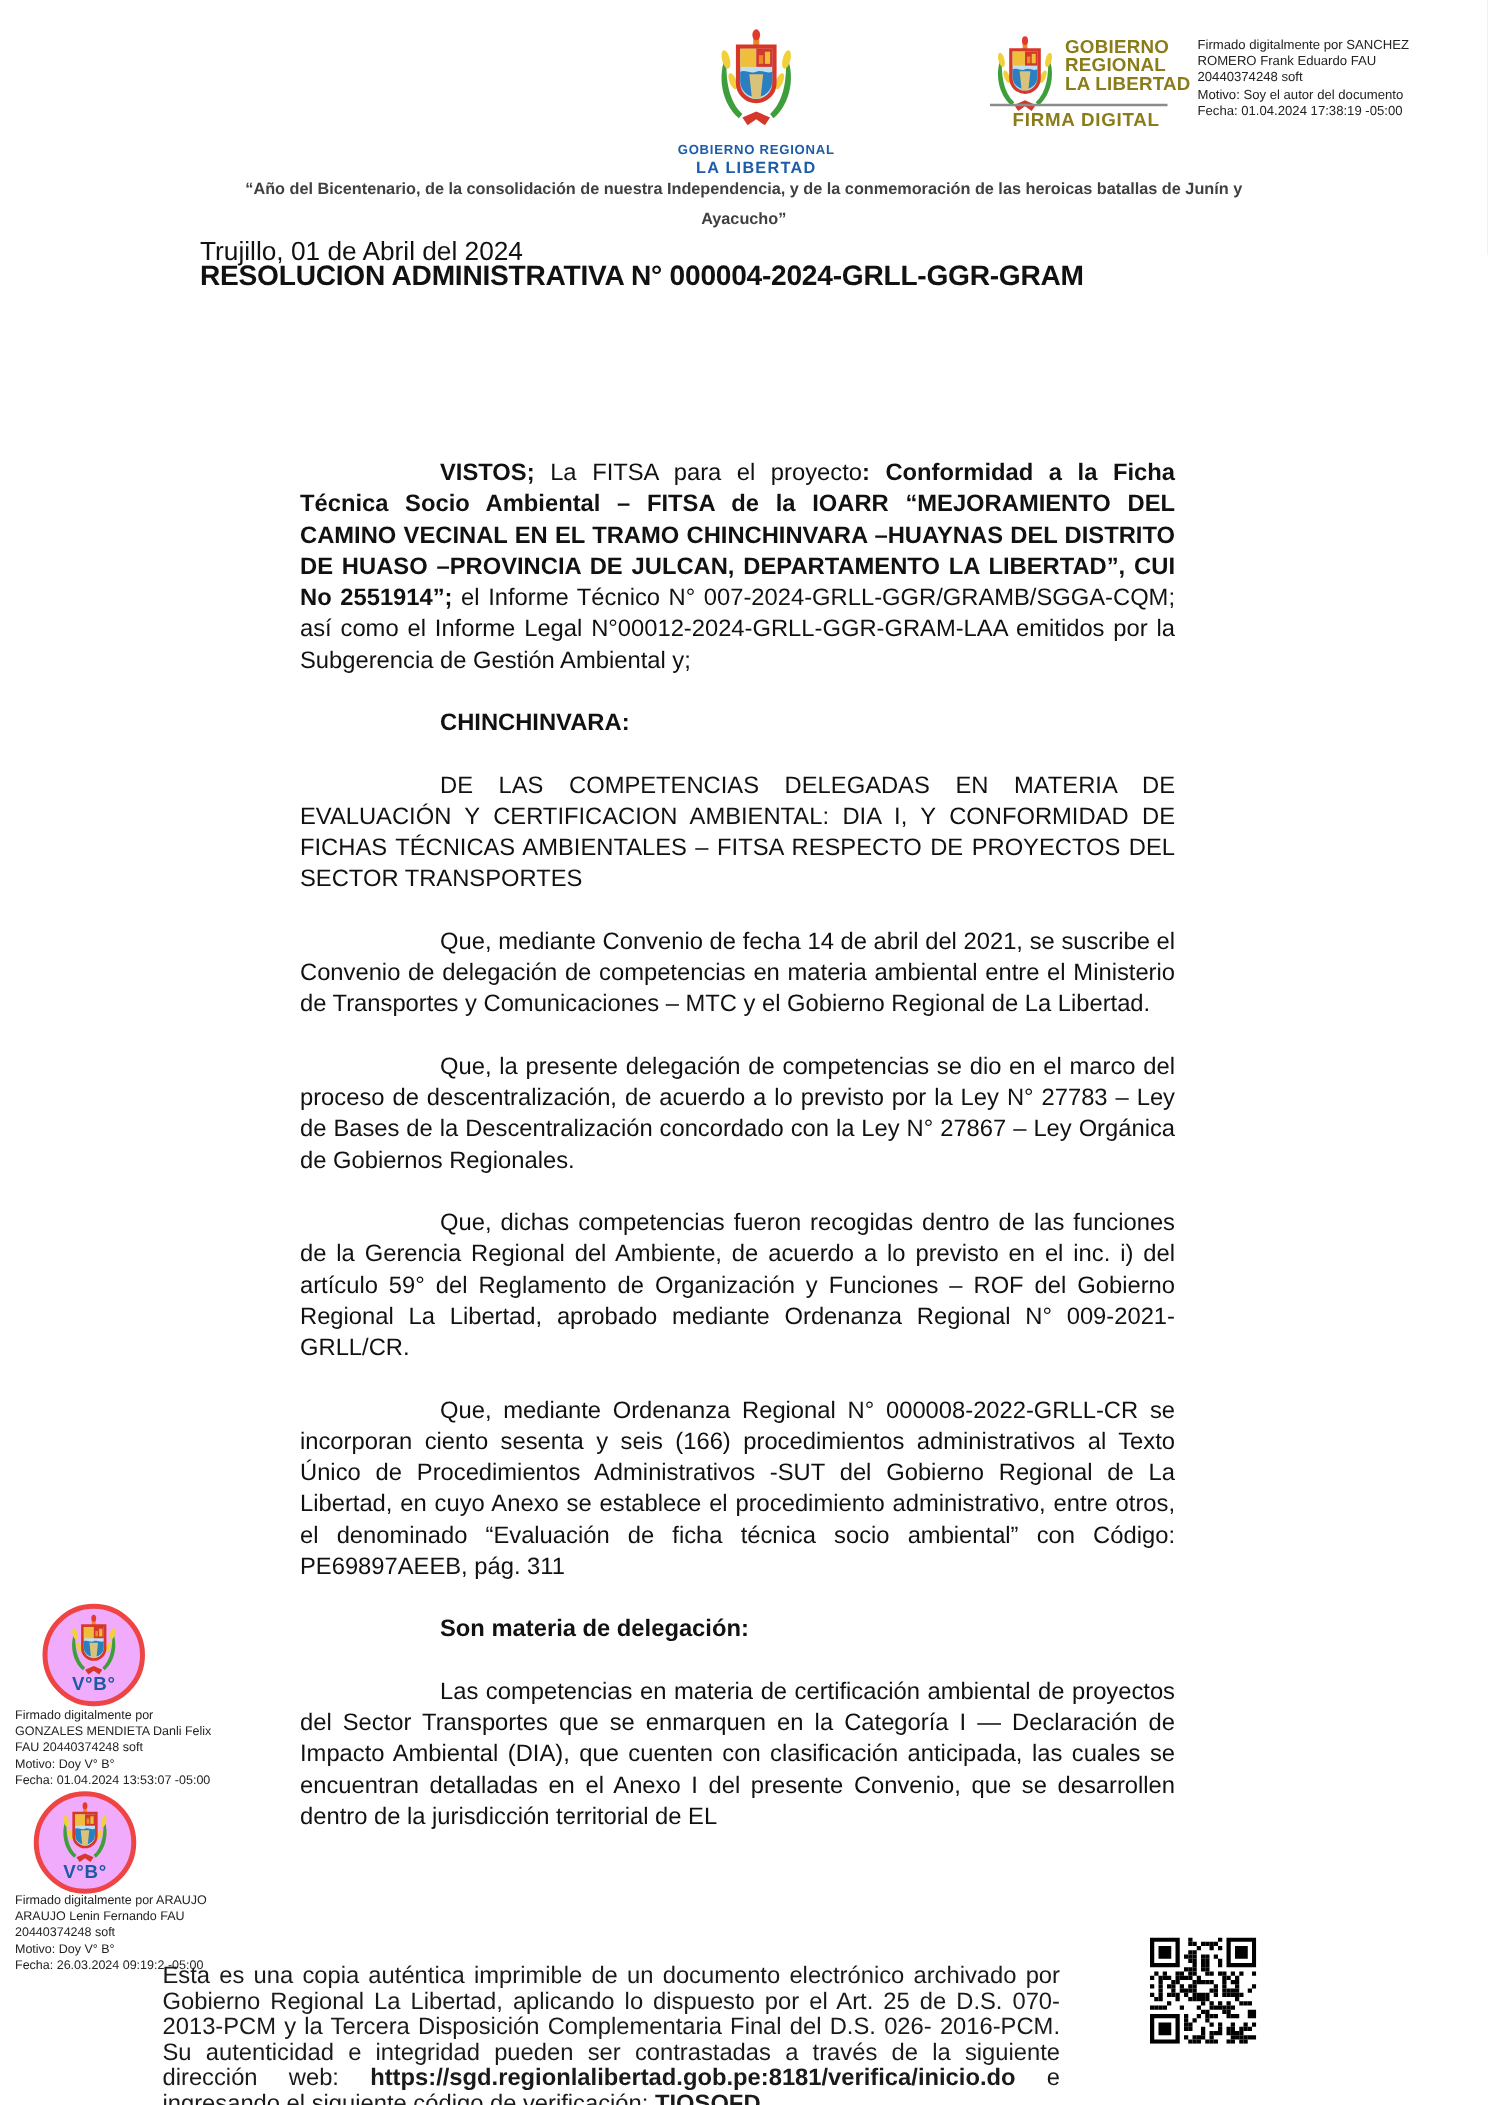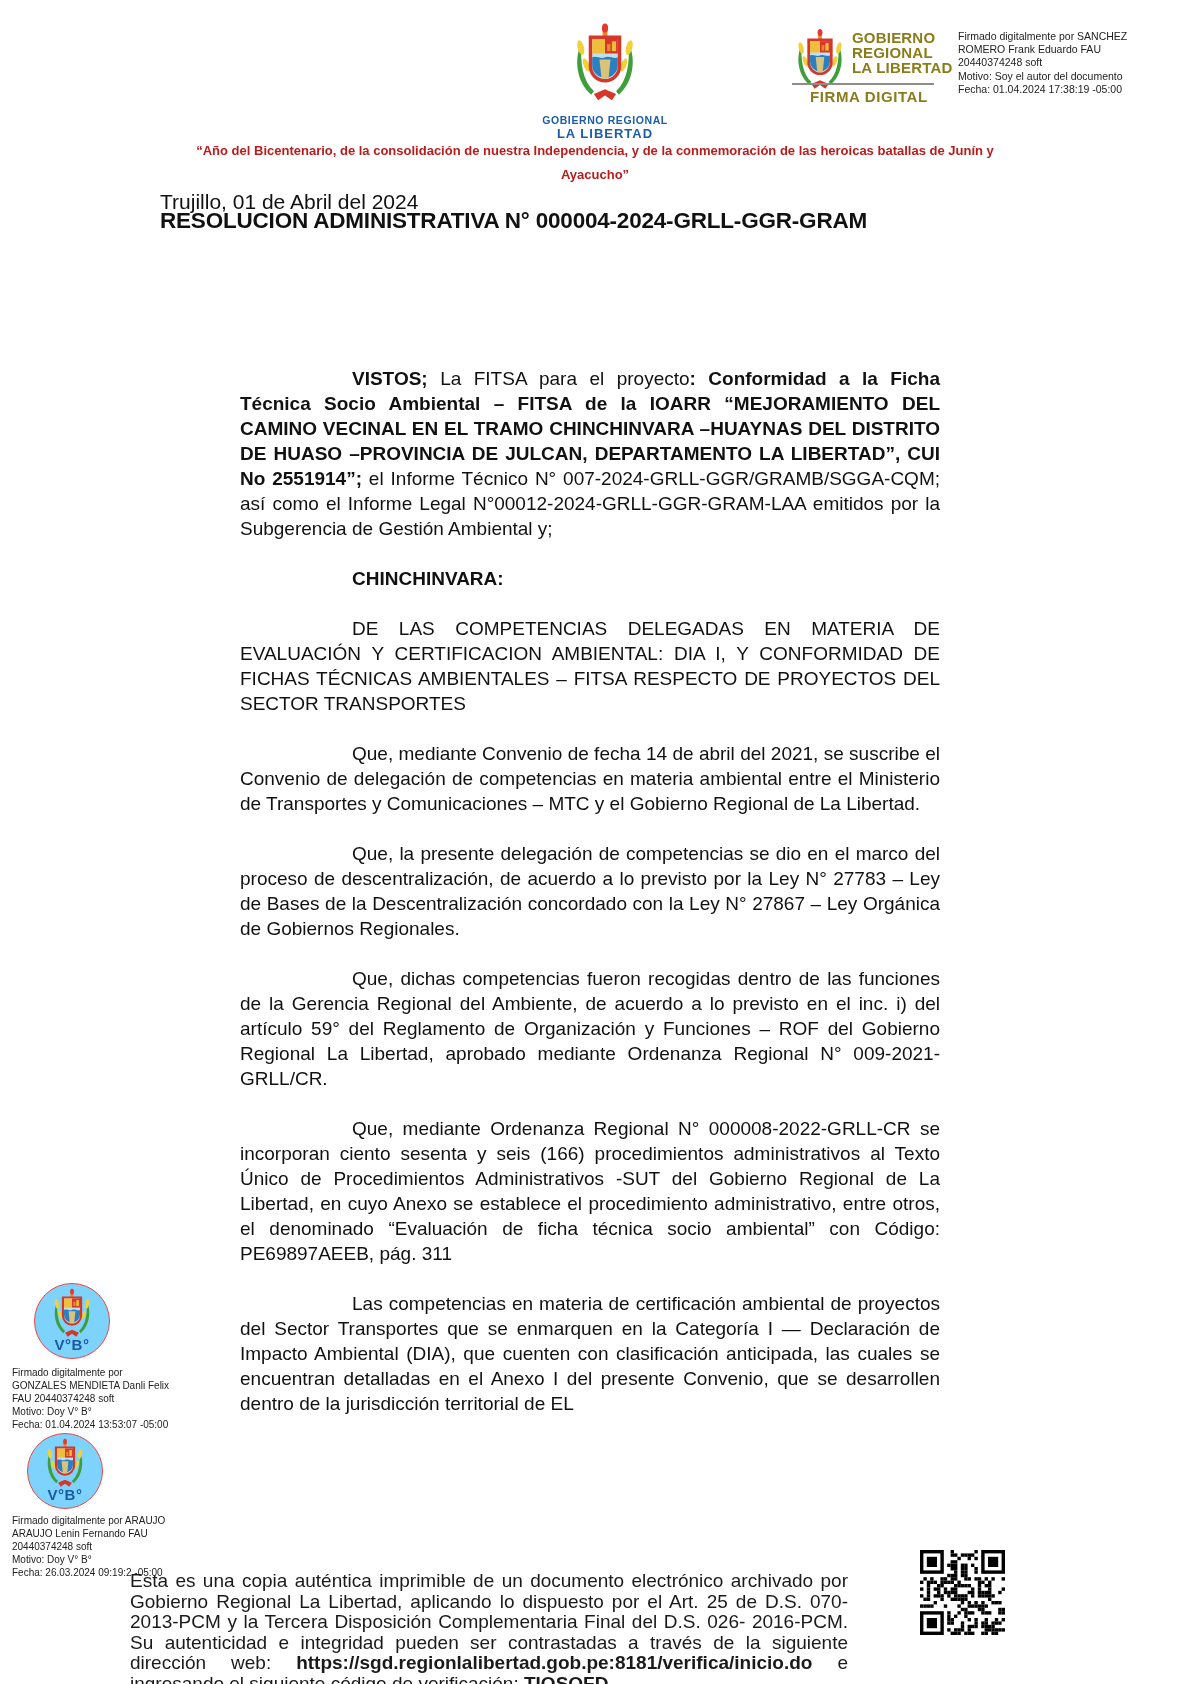--- a/index.html
+++ b/index.html
@@ -27,21 +27,21 @@
   .place-date{position:absolute;left:160px;top:190px;font-size:21px;}
   .doc-title{position:absolute;left:160px;top:208px;font-size:22.5px;font-weight:bold;letter-spacing:-.2px;}
 
   
   .body-text{position:absolute;left:240px;top:366px;width:700px;font-size:19px;line-height:25px;}
   .body-text p{margin:0 0 25px 0;text-indent:112px;text-align:justify;}
   .body-text p.hd{text-align:left;font-weight:bold;}
   .mt{margin-top:14px !important;}
 
   
-  .stamp-circle{position:absolute;width:74px;height:74px;border:1px solid #ef4444;border-radius:50%;background:#7dd3fc;}
+  .stamp-circle{position:absolute;width:74px;height:74px;border:4px solid #ef4444;border-radius:50%;background:#f0abfc;}
   .stamp-circle svg{position:absolute;left:13px;top:4px;width:48px;height:56px;}
   .stamp-circle .vb{position:absolute;bottom:5px;left:0;width:100%;text-align:center;
                     color:#1c5ba3;font-weight:bold;font-size:15px;letter-spacing:.5px;}
   .stamp-text{position:absolute;font-size:10px;line-height:13px;color:#222;}
   .stamp-text div{white-space:nowrap;}
 
   
   .footer-note{position:absolute;left:130px;top:1552px;width:718px;font-size:19px;
                line-height:20.5px;text-align:justify;color:#1a1a1a;}
   .footer-note b{font-weight:bold;}
@@ -94,36 +94,37 @@
     <div class="firma" style="color:#8b7c1a">FIRMA DIGITAL</div>
     <div class="sig-top">
       <div>Firmado digitalmente por SANCHEZ</div>
       <div>ROMERO Frank Eduardo FAU</div>
       <div>20440374248 soft</div>
       <div>Motivo: Soy el autor del documento</div>
       <div>Fecha: 01.04.2024 17:38:19 -05:00</div>
     </div>
   </div>
 
-  <div class="quote" style="color:#b91c1c">
+  <div class="quote" style="color:#404040">
     <div>“Año del Bicentenario, de la consolidación de nuestra Independencia, y de la conmemoración de las heroicas batallas de Junín y</div>
     <div>Ayacucho”</div>
   </div>
 
   <div class="place-date">Trujillo, 01 de Abril del 2024</div>
   <div class="doc-title">RESOLUCION ADMINISTRATIVA N° 000004-2024-GRLL-GGR-GRAM</div>
 
   <div class="body-text">
     <p><b>VISTOS;</b><span> La FITSA para el proyecto</span><b>: Conformidad a la Ficha Técnica Socio Ambiental – FITSA de la IOARR “MEJORAMIENTO DEL CAMINO VECINAL EN EL TRAMO CHINCHINVARA –HUAYNAS DEL DISTRITO DE HUASO –PROVINCIA DE JULCAN, DEPARTAMENTO LA LIBERTAD”, CUI No 2551914”;</b><span> el Informe Técnico N° 007-2024-GRLL-GGR/GRAMB/SGGA-CQM; así como el Informe Legal N°00012-2024-GRLL-GGR-GRAM-LAA emitidos por la Subgerencia de Gestión Ambiental y;</span></p>
     <p class="hd mt">CHINCHINVARA:</p>
     <p style="font-weight:normal">DE LAS COMPETENCIAS DELEGADAS EN MATERIA DE EVALUACIÓN Y CERTIFICACION AMBIENTAL: DIA I, Y CONFORMIDAD DE FICHAS TÉCNICAS AMBIENTALES – FITSA RESPECTO DE PROYECTOS DEL SECTOR TRANSPORTES</p>
     <p>Que, mediante Convenio de fecha 14 de abril del 2021, se suscribe el Convenio de delegación de competencias en materia ambiental entre el Ministerio de Transportes y Comunicaciones – MTC y el Gobierno Regional de La Libertad.</p>
     <p>Que, la presente delegación de competencias se dio en el marco del proceso de descentralización, de acuerdo a lo previsto por la Ley N° 27783 – Ley de Bases de la Descentralización concordado con la Ley N° 27867 – Ley Orgánica de Gobiernos Regionales.</p>
     <p>Que, dichas competencias fueron recogidas dentro de las funciones de la Gerencia Regional del Ambiente, de acuerdo a lo previsto en el inc. i) del artículo 59° del Reglamento de Organización y Funciones – ROF del Gobierno Regional La Libertad, aprobado mediante Ordenanza Regional N° 009-2021-GRLL/CR.</p>
     <p>Que, mediante Ordenanza Regional N° 000008-2022-GRLL-CR se incorporan ciento sesenta y seis (166) procedimientos administrativos al Texto Único de Procedimientos Administrativos -SUT del Gobierno Regional de La Libertad, en cuyo Anexo se establece el procedimiento administrativo, entre otros, el denominado “Evaluación de ficha técnica socio ambiental” con Código: PE69897AEEB, pág. 311</p>
+    <p class="hd">Son materia de delegación:</p>
     <p>Las competencias en materia de certificación ambiental de proyectos del Sector Transportes que se enmarquen en la Categoría I — Declaración de Impacto Ambiental (DIA), que cuenten con clasificación anticipada, las cuales se encuentran detalladas en el Anexo I del presente Convenio, que se desarrollen dentro de la jurisdicción territorial de EL</p>
   </div>
 
   <div class="stamp-circle" style="left:34px;top:1283px;">
     <svg>
         <use href="#coa"></use>
       </svg>
     <div class="vb">V°B°</div>
   </div>
   <div class="stamp-text" style="left:12px;top:1366px;">

